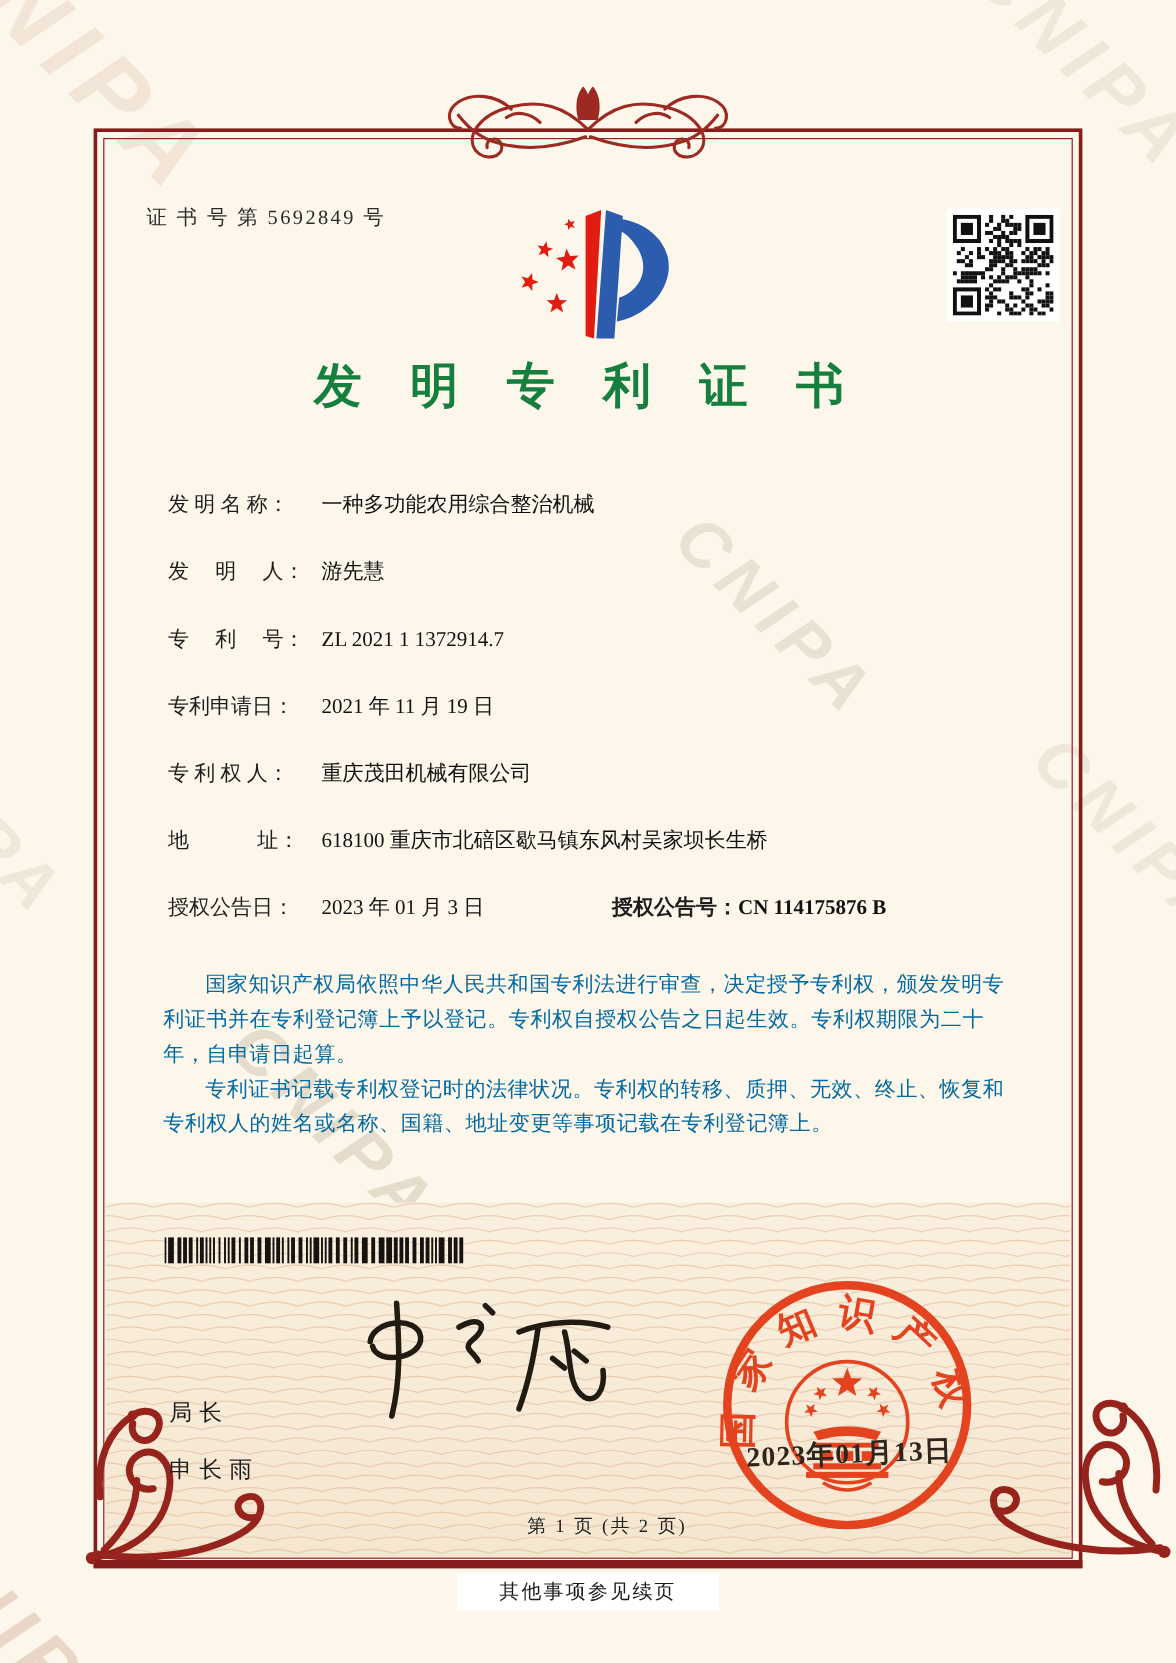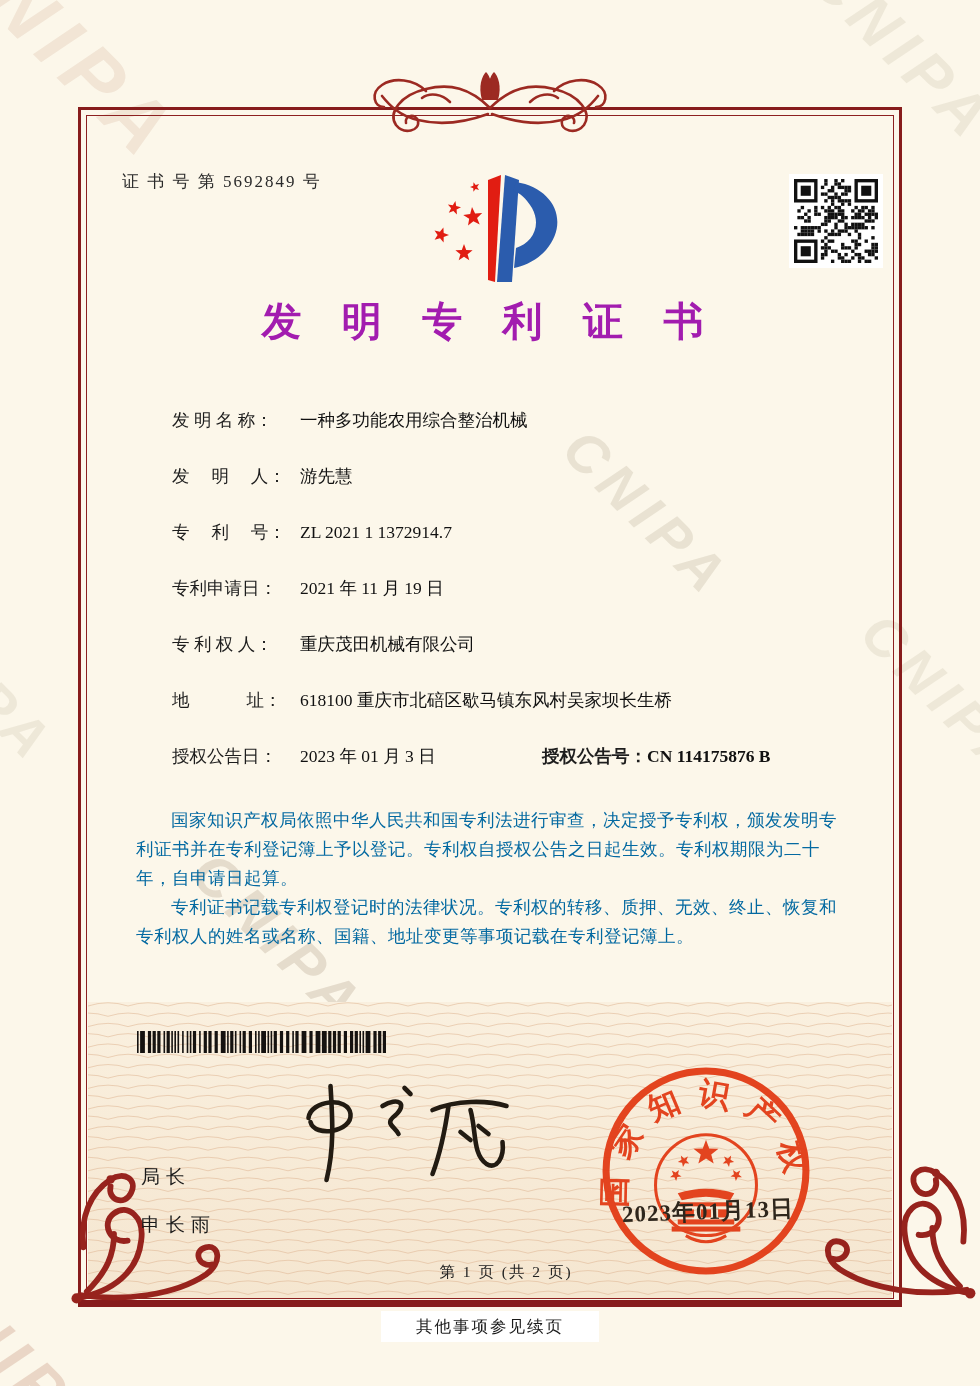--- a/index.html
+++ b/index.html
@@ -36,25 +36,25 @@
   .orn path{stroke:#9c2a22;fill:none;stroke-width:2.6;stroke-linecap:round;}
   .orn .fill{fill:#9c2a22;stroke:none;}
   .flourish path{stroke:#97231d;fill:none;stroke-width:3.4;stroke-linecap:round;}
   .flourish .dot{fill:#97231d;stroke:none;}
 
   
   .cert-no{position:absolute;left:122px;top:170px;font-size:17px;letter-spacing:2px;color:#2a2a2a;z-index:5;}
   .logo{position:absolute;left:428px;top:160px;z-index:5;}
   .qr{position:absolute;left:789px;top:174px;width:94px;height:94px;background:#fff;padding:5px;box-sizing:border-box;z-index:5;}
   .title{position:absolute;left:0;right:0;top:294px;text-align:center;font-size:40px;font-weight:bold;
-         letter-spacing:.38em;color:#a21caf;z-index:5;}
+         letter-spacing:.38em;color:#15803d;z-index:5;}
 
   
   .fields{position:absolute;left:140px;top:408px;width:740px;z-index:5;font-size:17.5px;}
-  .field-row{position:relative;height:56px;margin-left:32px;}
+  .field-row{position:relative;height:56px;}
   .f-label{display:inline-block;min-width:128px;color:#1d1d1d;}
   .f-value{color:#111;}
   .grant{position:absolute;left:370px;top:0;font-weight:bold;}
 
   
   .body-text{position:absolute;left:136px;top:806px;width:712px;z-index:5;}
   .body-text p{margin:0;text-indent:2em;font-size:17.5px;line-height:29px;letter-spacing:.5px;color:#0369a1;}
 
   
   .barcode{position:absolute;left:137px;top:1031px;z-index:5;}

